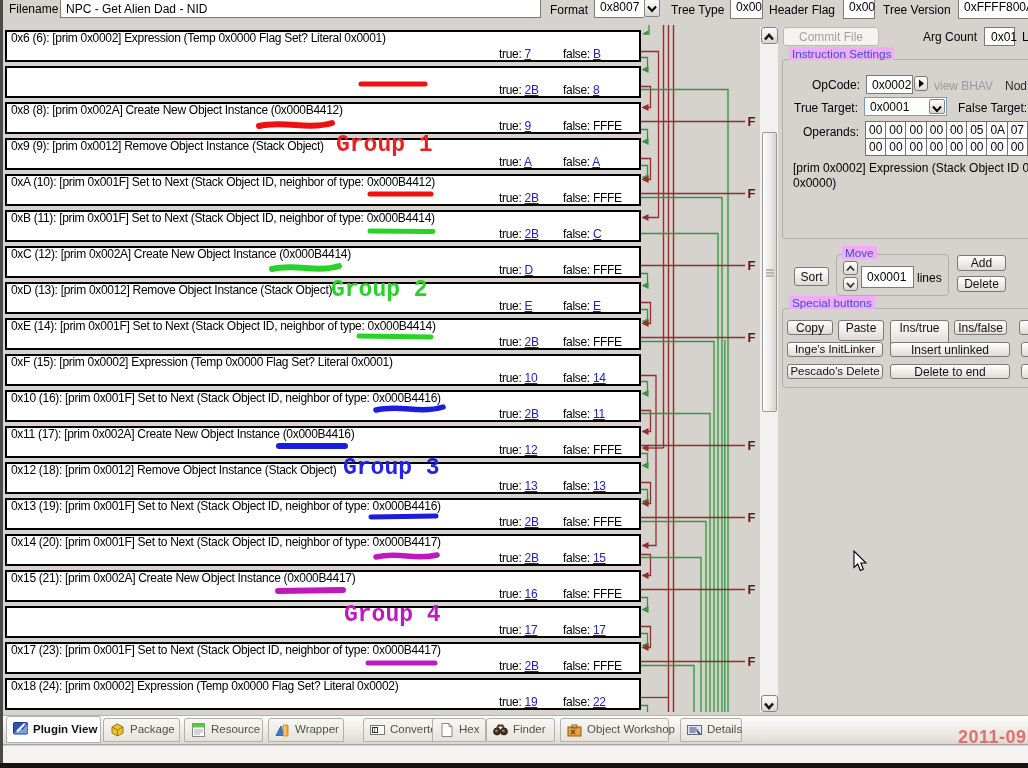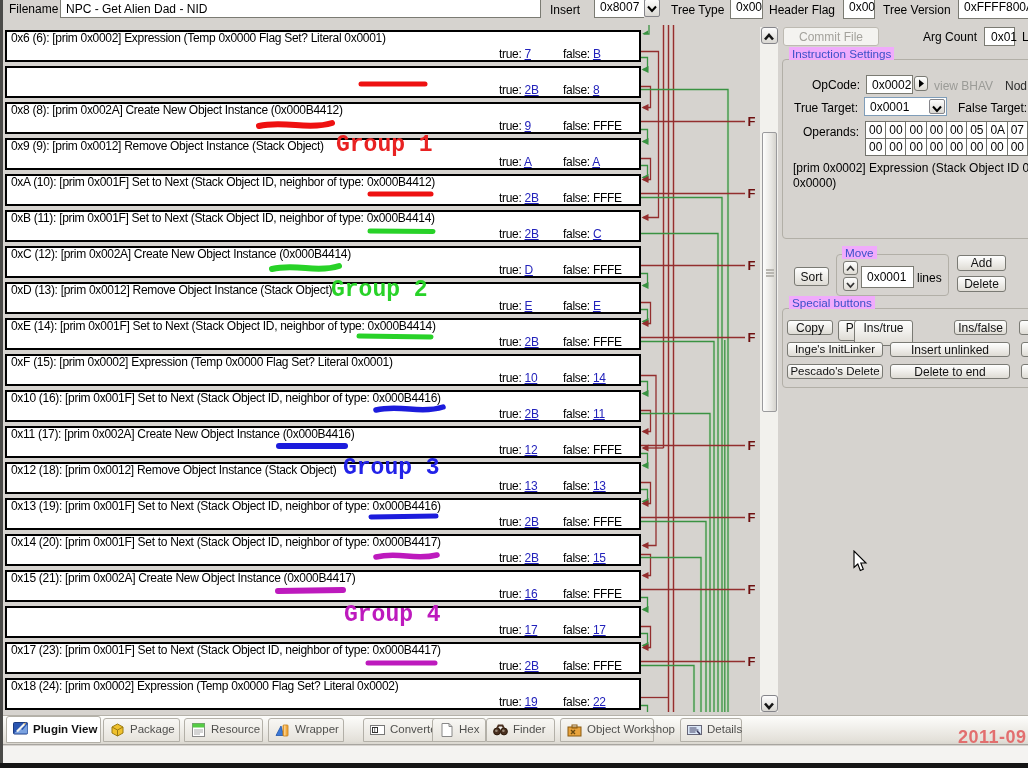--- a/index.html
+++ b/index.html
@@ -43,21 +43,21 @@
 .tab .tx { position:absolute; left:26px; top:4px; }
 .tab.sel .tx { top:6px; }
 #stamp { position:absolute; left:958px; top:727px; font-size:18px; font-weight:bold; color:#e26f6f; z-index:22; letter-spacing:0.5px; }
 #whitestrip { position:absolute; left:3px; top:746px; width:1025px; height:17px; background:#f4f3f1; z-index:19; }
 .cur { position:absolute; left:853px; top:550px; z-index:40; }
 a { cursor:default; }
 </style></head><body>
 
 <span class="lab" style="left:9px;top:2px">Filename</span>
 <div id="fnbox">NPC - Get Alien Dad - NID</div>
-<span class="lab" style="left:550px;top:3px">Insert</span>
+<span class="lab" style="left:550px;top:3px">Format</span>
 <div class="field" style="left:594px;top:-2px;width:50px;height:20px;border-right:none">0x8007</div>
 <div class="ddbtn" style="left:644px;top:-1px;width:16px;height:18px;position:absolute"><svg width="10" height="10" viewBox="0 0 10 10" style="margin-top:3px">
       <path d="M1 2.5 L5 7 L9 2.5" fill="none" stroke="#000" stroke-width="2"></path>
     </svg></div>
 <span class="lab" style="left:671px;top:3px">Tree Type</span>
 <div class="field" style="left:730px;top:-2px;width:33px;height:21px">0x00</div>
 <span class="lab" style="left:769px;top:3px">Header Flag</span>
 <div class="field" style="left:843px;top:-2px;width:32px;height:21px">0x00</div>
 <span class="lab" style="left:883px;top:3px">Tree Version</span>
 <div class="field" style="left:958px;top:-2px;width:72px;height:21px">0xFFFF800A</div>
@@ -335,21 +335,21 @@
     </svg></div>
 <div class="field" style="left:861px;top:266px;width:53px;height:22px;padding-top:3px">0x0001</div>
 <span class="lab" style="left:917px;top:271px">lines</span>
 <div class="btn" style="left:957px;top:255px;width:49px;height:16px">Add</div>
 <div class="btn" style="left:957px;top:276px;width:49px;height:16px">Delete</div>
 
 <div class="gbox" style="left:782px;top:308px;width:256px;height:80px"></div>
 <div class="glab" style="left:789px;top:296px">Special buttons</div>
 <div class="btn" style="left:787px;top:320px;width:46px;height:15px">Copy</div>
 <div class="btn" style="left:838px;top:320px;width:46px;height:21px">Paste</div>
-<div class="btn" style="left:854px;top:320px;width:59px;height:26px">Ins/true</div>
+<div class="btn" style="left:890px;top:320px;width:59px;height:26px">Ins/true</div>
 <div class="btn" style="left:954px;top:320px;width:53px;height:15px">Ins/false</div>
 <div class="btn" style="left:1019px;top:320px;width:14px;height:15px"></div>
 <div class="btn" style="left:787px;top:342px;width:96px;height:15px;font-size:11.5px">Inge's InitLinker</div>
 <div class="btn" style="left:890px;top:342px;width:120px;height:15px">Insert unlinked</div>
 <div class="btn" style="left:1021px;top:342px;width:12px;height:15px"></div>
 <div class="btn" style="left:787px;top:364px;width:96px;height:15px;font-size:11.5px">Pescado's Delete</div>
 <div class="btn" style="left:890px;top:364px;width:120px;height:15px">Delete to end</div>
 <div class="btn" style="left:1021px;top:364px;width:12px;height:15px"></div>
 
 <div id="tabbar"></div>
@@ -404,21 +404,21 @@
 <div class="tab" style="left:486px;width:69px">
     <svg class="ic" viewBox="0 0 15 14">
       <circle cx="4" cy="8.5" r="3.4" fill="#4a3020" stroke="#2a1808"></circle>
       <circle cx="11" cy="8.5" r="3.4" fill="#4a3020" stroke="#2a1808"></circle>
       <path d="M4 5.5 L5.5 2.5 H9.5 L11 5.5" fill="none" stroke="#4a3020" stroke-width="1.8"></path>
       <circle cx="3.4" cy="7.8" r="1.3" fill="#9a8a78"></circle>
       <circle cx="10.4" cy="7.8" r="1.3" fill="#9a8a78"></circle>
     </svg>
     <span class="tx">Finder</span>
   </div>
-<div class="tab" style="left:560px;width:94px">
+<div class="tab" style="left:560px;width:109px">
     <svg class="ic" viewBox="0 0 15 14">
       <rect x="1" y="4" width="13" height="9" fill="#e8a33c" stroke="#8a5a10"></rect>
       <rect x="5" y="2" width="5" height="3" fill="none" stroke="#8a5a10"></rect>
       <path d="M4 7 l4 4 m0 -4 l-4 4" stroke="#6a4a10" stroke-width="1.4"></path>
     </svg>
     <span class="tx">Object Workshop</span>
   </div>
 <div class="tab" style="left:680px;width:62px">
     <svg class="ic" viewBox="0 0 15 14">
       <rect x="0.5" y="2.5" width="14" height="9" fill="#dce8f8" stroke="#667"></rect>

